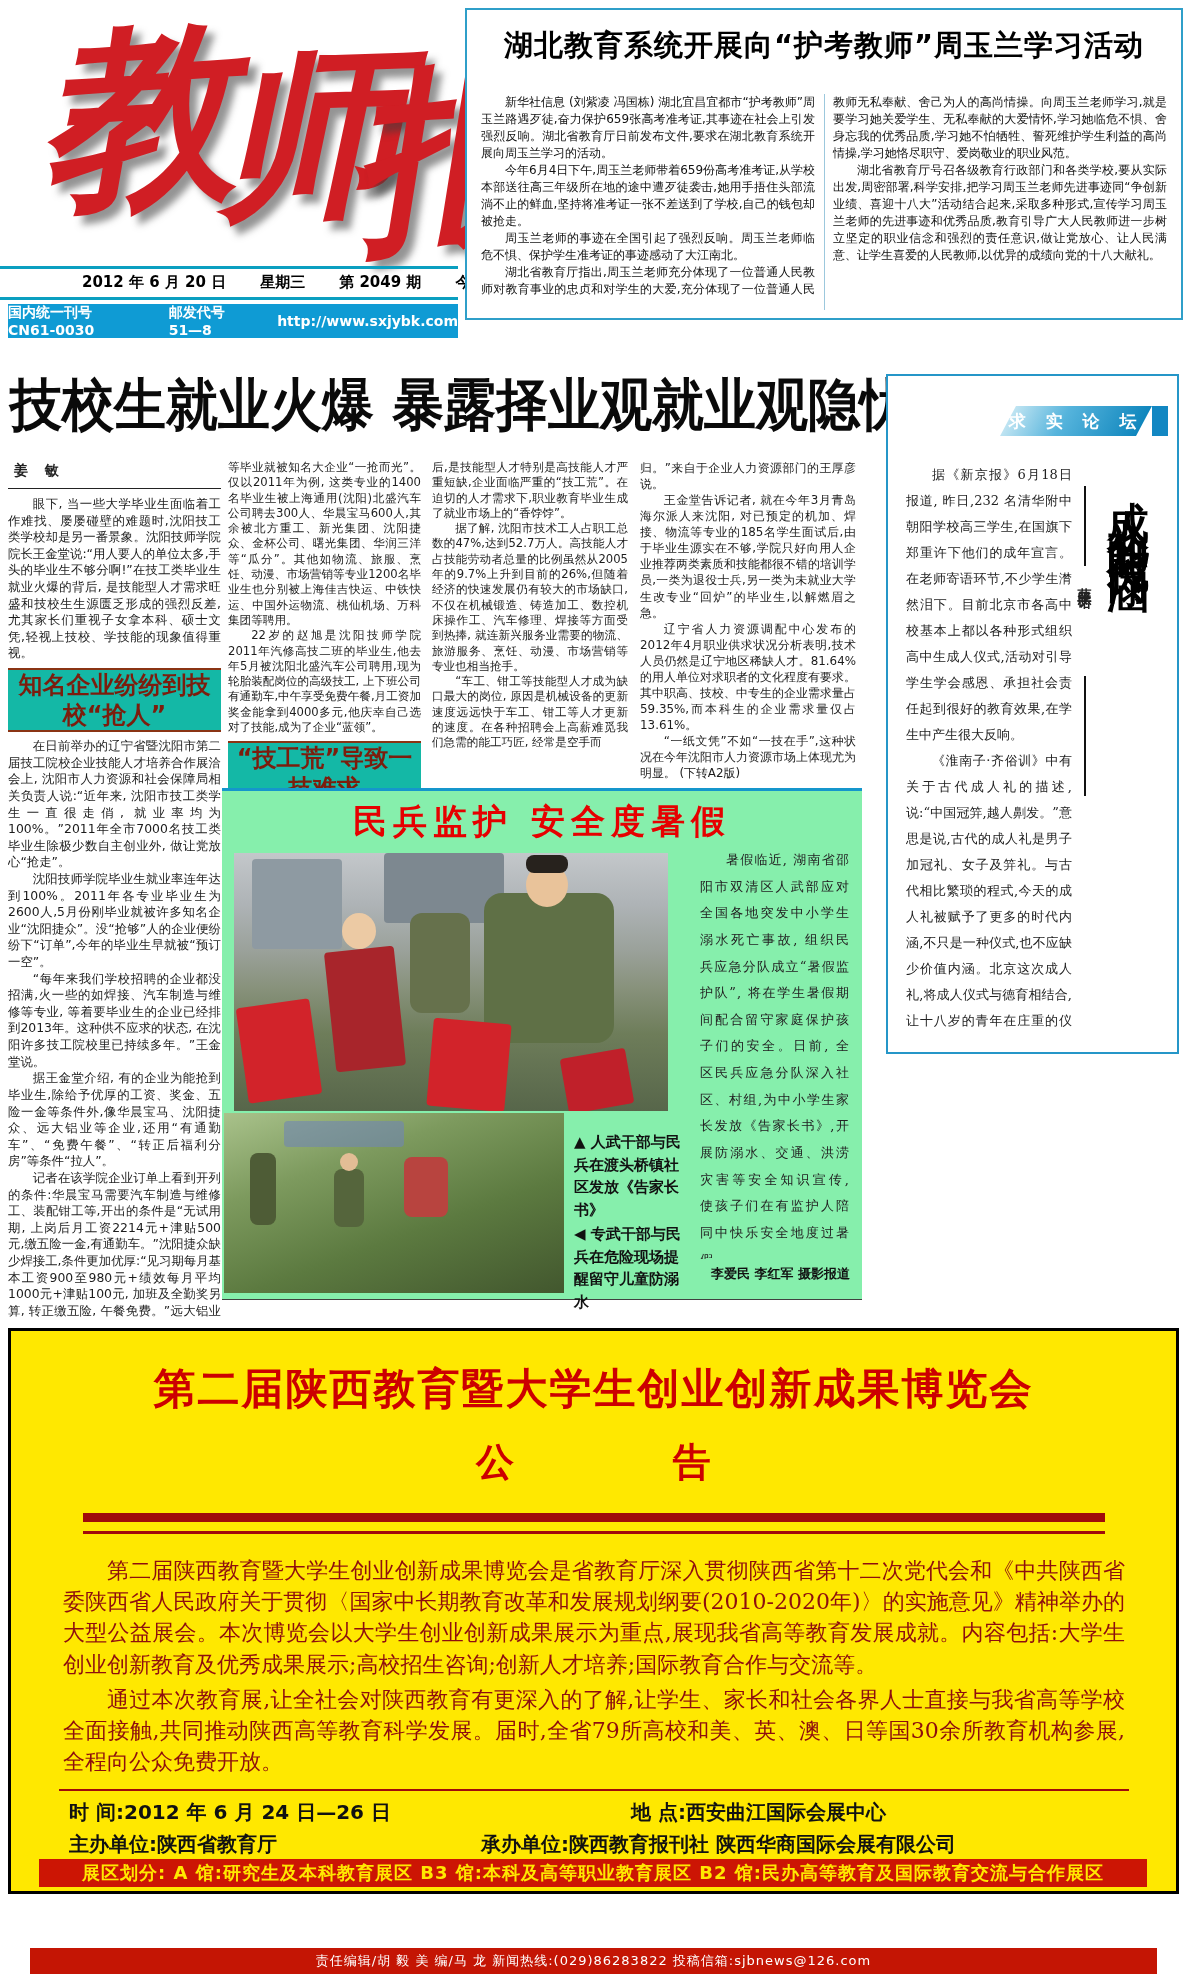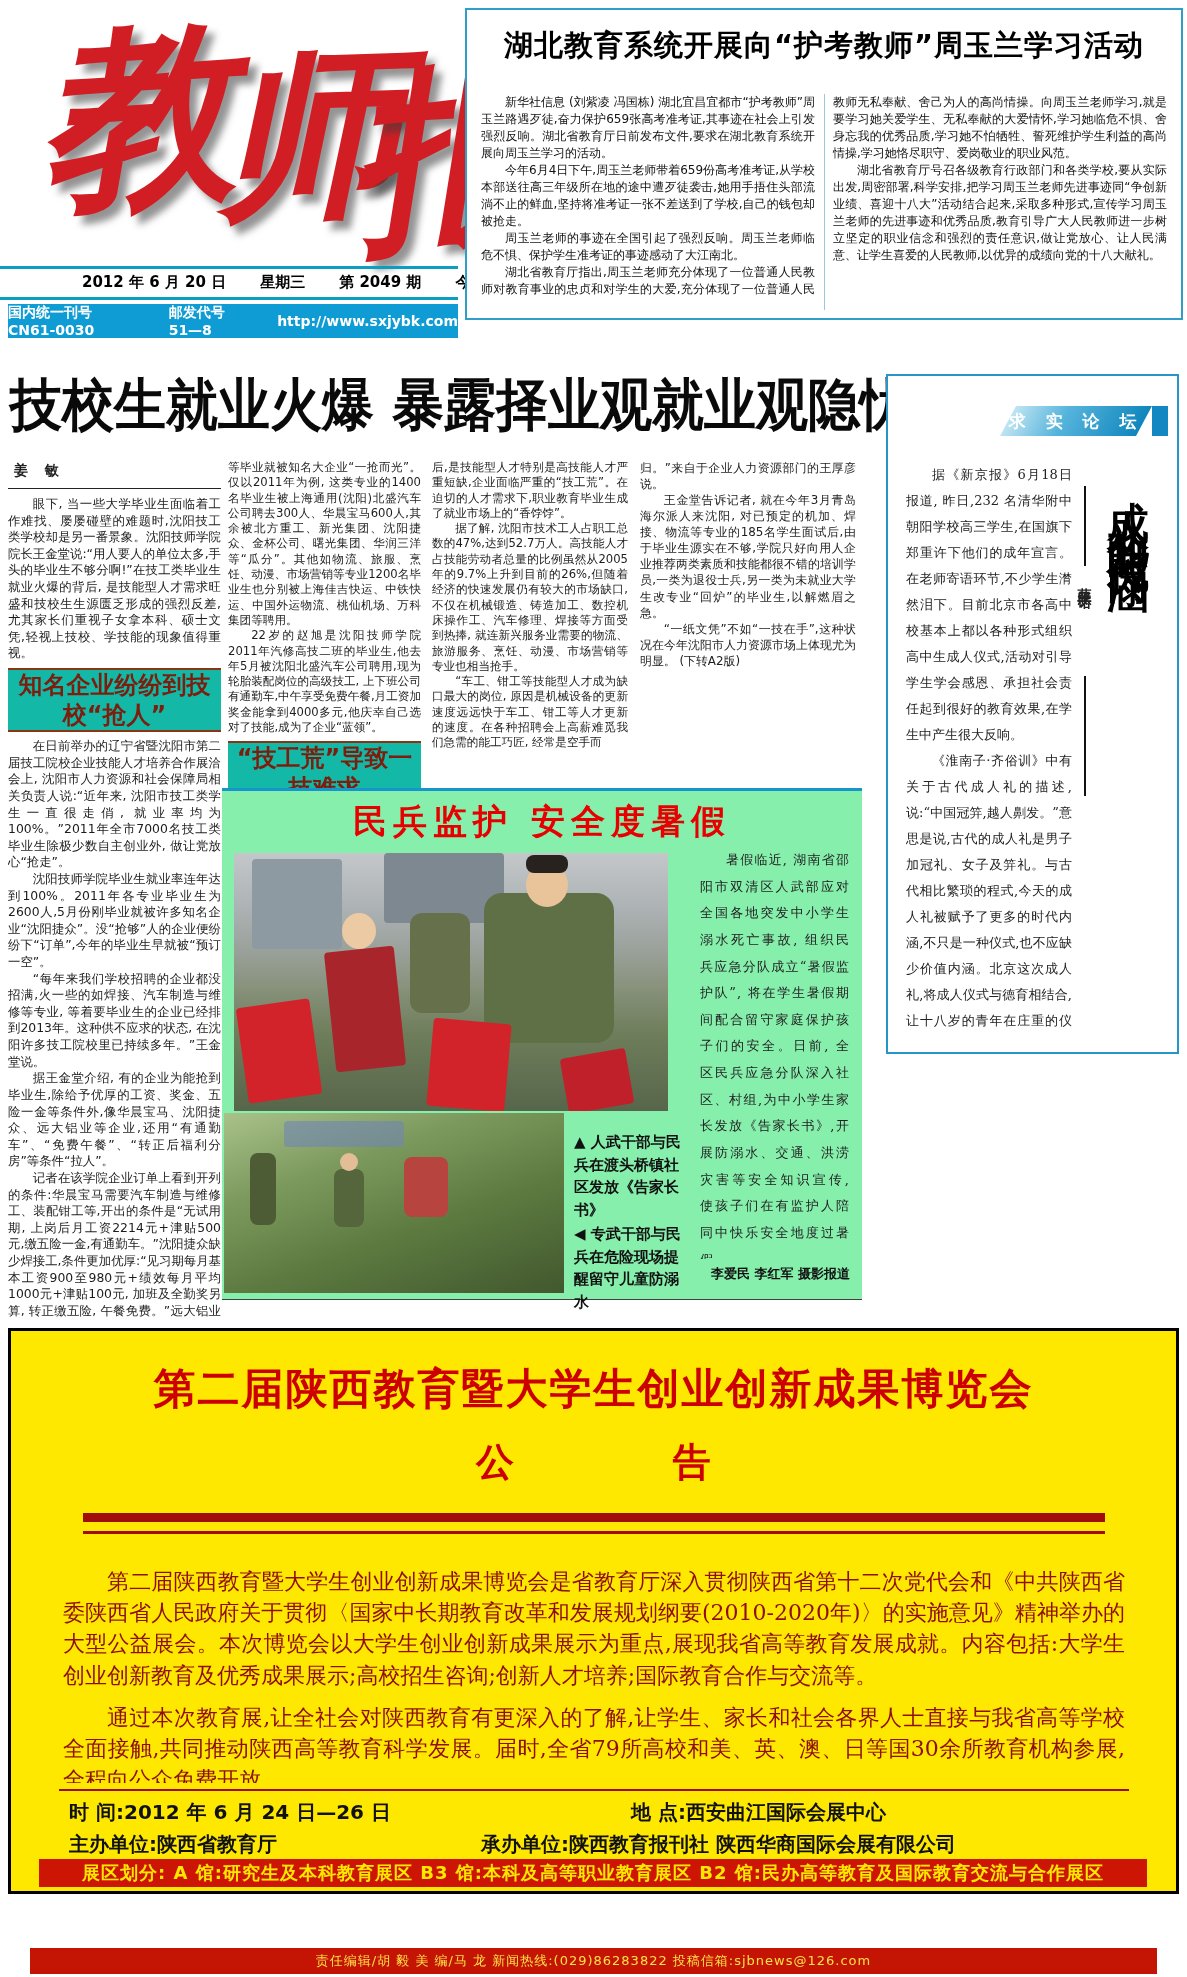--- a/index.html
+++ b/index.html
@@ -52,26 +52,26 @@
   .forum-title{position:absolute;writing-mode:vertical-rl;font-family:"DejaVu Serif","Liberation Serif",serif;
                font-weight:900;font-size:42px;letter-spacing:10px;color:#000;}
   .forum-author{position:absolute;writing-mode:vertical-rl;font-size:14px;font-weight:bold;color:#222;letter-spacing:4px;}
   .vline{position:absolute;width:2px;background:#111;}
   
   .ad-box{position:absolute;background:#ffe800;border:3px solid #000;}
   .ad-title{position:absolute;left:0;right:0;text-align:center;color:#cc0000;font-weight:900;font-size:42px;letter-spacing:2px;}
   .ad-sub{position:absolute;left:0;right:0;text-align:center;color:#cc0000;font-weight:900;font-size:38px;white-space:pre;}
   .ad-rule{position:absolute;background:#a00b0b;}
   .ad-body{position:absolute;color:#8e0e0e;font-size:22px;line-height:1.42;text-align:justify;overflow:hidden;}
-  .ad-body .para{margin:11px 0 4px;}
+  .ad-body .para{margin:0 0 4px;}
   .ad-info{position:absolute;font-size:20px;font-weight:bold;color:#111;white-space:nowrap;}
   .ad-zones{position:absolute;background:#cc1504;color:#ffe800;font-weight:bold;font-size:18px;
             display:flex;align-items:center;justify-content:center;letter-spacing:1px;}
   
-  .foot-bar{position:absolute;background:#c41504;color:#fde047;font-size:13px;display:flex;
+  .foot-bar{position:absolute;background:#c41504;color:#ffffff;font-size:13px;display:flex;
             align-items:center;justify-content:center;letter-spacing:1px;}
 </style>
 </head>
 <body>
 
 <div class="page">
 
   <div class="mast-char" style="left:38px;top:18px;font-size:195px;transform:rotate(-4deg);">教</div>
   <div class="mast-char" style="left:218px;top:42px;font-size:182px;transform:rotate(-2deg);">师</div>
   <div class="mast-char" style="left:352px;top:58px;font-size:195px;transform:rotate(-5deg);">报</div>
@@ -137,20 +137,21 @@
         <p class="para">后,是技能型人才特别是高技能人才严重短缺,企业面临严重的“技工荒”。在迫切的人才需求下,职业教育毕业生成了就业市场上的“香饽饽”。</p>
         <p class="para">据了解, 沈阳市技术工人占职工总数的47%,达到52.7万人。高技能人才占技能劳动者总量的比例虽然从2005年的9.7%上升到目前的26%,但随着经济的快速发展仍有较大的市场缺口,不仅在机械锻造、铸造加工、数控机床操作工、汽车修理、焊接等方面受到热捧, 就连新兴服务业需要的物流、旅游服务、烹饪、动漫、市场营销等专业也相当抢手。</p>
         <p class="para">“车工、钳工等技能型人才成为缺口最大的岗位, 原因是机械设备的更新速度远远快于车工、钳工等人才更新的速度。在各种招聘会上高薪难觅我们急需的能工巧匠, 经常是空手而</p>
       </div>
   </div>
 
   <div class="news-col" style="left:640px;top:460px;width:216px;height:332px;font-size:11.9px;line-height:1.35;">
     <div class="cont">
         <p class="para">归。”来自于企业人力资源部门的王厚彦说。</p>
         <p class="para">王金堂告诉记者, 就在今年3月青岛海尔派人来沈阳, 对已预定的机加、焊接、物流等专业的185名学生面试后,由于毕业生源实在不够,学院只好向用人企业推荐两类素质和技能都很不错的培训学员,一类为退役士兵,另一类为未就业大学生改专业“回炉”的毕业生,以解燃眉之急。</p>
+        <p class="para">辽宁省人力资源调配中心发布的2012年4月职业供求状况分析表明,技术人员仍然是辽宁地区稀缺人才。81.64%的用人单位对求职者的文化程度有要求。其中职高、技校、中专生的企业需求量占59.35%,而本科生的企业需求量仅占13.61%。</p>
         <p class="para">“一纸文凭”不如“一技在手”,这种状况在今年沈阳市人力资源市场上体现尤为明显。        (下转A2版)</p>
       </div>
   </div>
 
   <div class="photo-box" style="left:222px;top:788px;width:640px;height:508px;">
     <div class="photo-title">民兵监护  安全度暑假</div>
 
     <div class="photo photo1" style="left:12px;top:62px;width:434px;height:258px;">
       <div class="shape" style="left:18px;top:6px;width:90px;height:90px;background:#8e9aa2;"></div>
       <div class="shape" style="left:150px;top:0;width:120px;height:70px;background:#7d8890;"></div>

